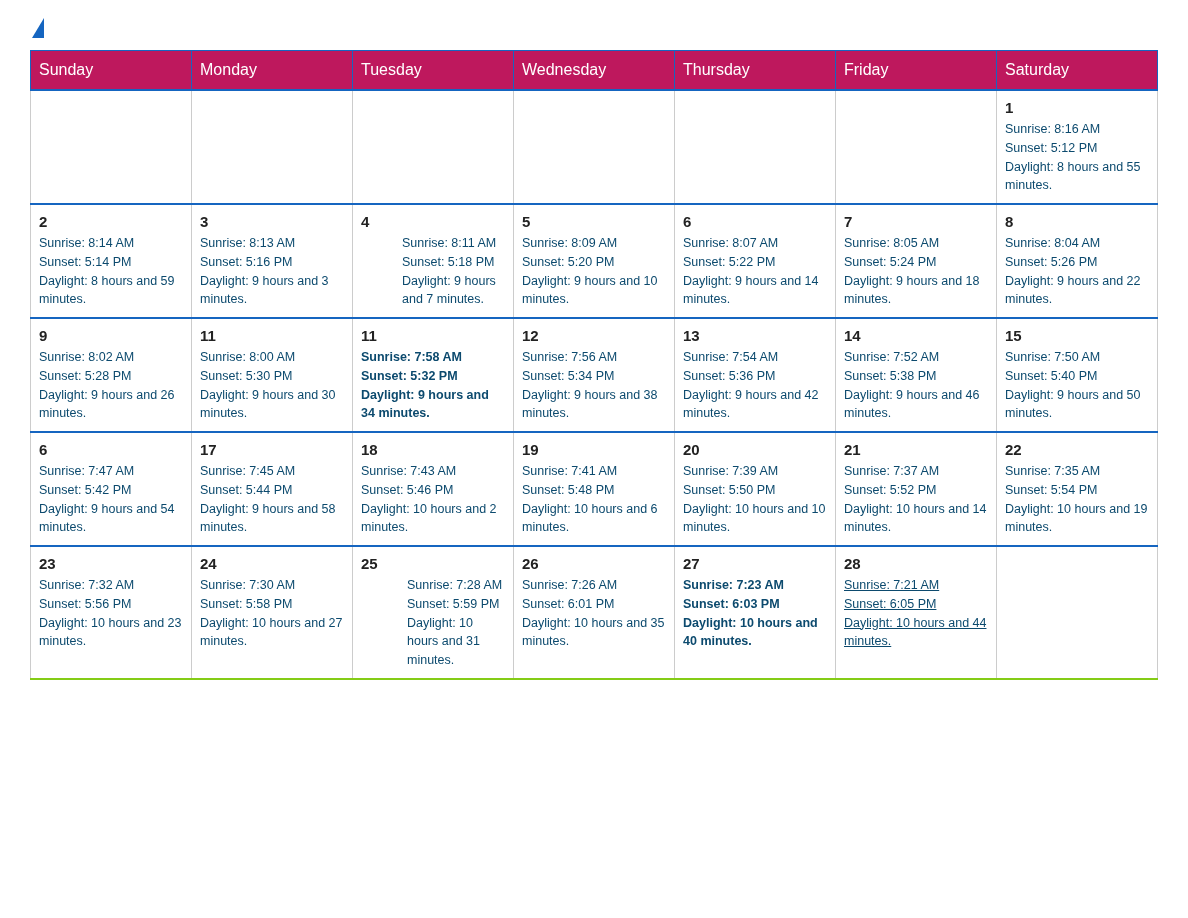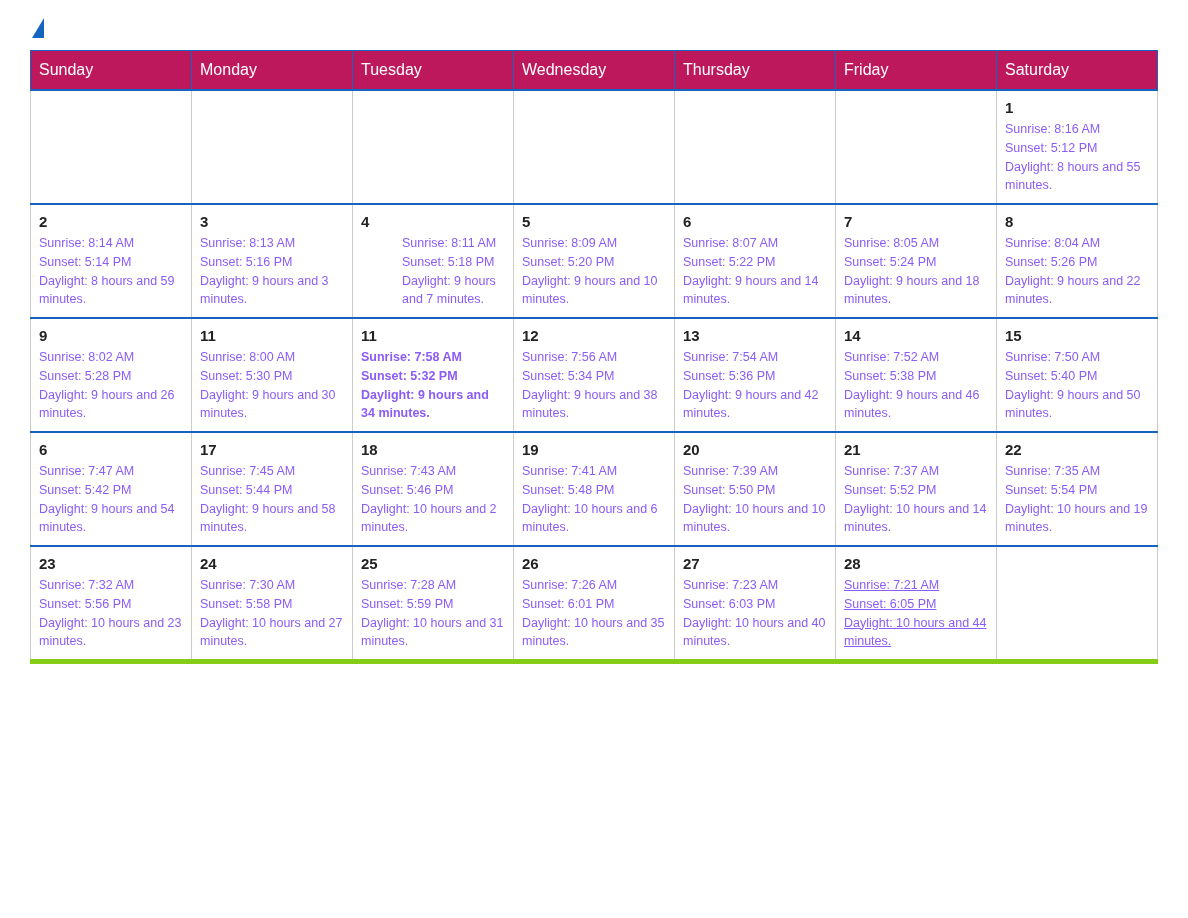--- a/index.html
+++ b/index.html
@@ -84,28 +84,28 @@
     .day-number {
       font-size: 15px;
       font-weight: bold;
       color: #222;
       display: block;
       margin-bottom: 4px;
     }
     .day-info {
       font-size: 12.5px;
       line-height: 1.5;
-      color: #8b5cf6;
+      color: #0c4a6e;
     }
     .empty-cell {
       border-top: 2px solid #1565c0;
       background: #fff;
     }
     .last-row td {
-      border-bottom: 5px solid #84cc16;
+      border-bottom: 2px solid #84cc16;
     }
   </style>
 </head>
 <body>
 
 <div class="header">
   <div class="logo">
     <div class="logo-general">
       <span></span>
         <span class="logo-triangle"></span>
@@ -285,33 +285,33 @@
 Daylight: 10 hours and 23 minutes.</div>
         </td>
         <td>
           <span class="day-number">24</span>
           <div class="day-info" style="white-space: pre-line;">Sunrise: 7:30 AM
 Sunset: 5:58 PM
 Daylight: 10 hours and 27 minutes.</div>
         </td>
         <td>
           <span class="day-number">25</span>
-          <div class="day-info" style="white-space: pre-line;">Sunrise: 7:28 AM
+          <div class="day-info" style="white-space: pre-line; margin-left: 46px;">Sunrise: 7:28 AM
 Sunset: 5:59 PM
 Daylight: 10 hours and 31 minutes.</div>
         </td>
         <td>
           <span class="day-number">26</span>
           <div class="day-info" style="white-space: pre-line;">Sunrise: 7:26 AM
 Sunset: 6:01 PM
 Daylight: 10 hours and 35 minutes.</div>
         </td>
         <td>
           <span class="day-number">27</span>
-          <div class="day-info" style="white-space: pre-line;">Sunrise: 7:23 AM
+          <div class="day-info" style="white-space: pre-line; font-weight: bold;">Sunrise: 7:23 AM
 Sunset: 6:03 PM
 Daylight: 10 hours and 40 minutes.</div>
         </td>
         <td>
           <span class="day-number">28</span>
           <div class="day-info" style="white-space: pre-line; text-decoration: underline;">Sunrise: 7:21 AM
 Sunset: 6:05 PM
 Daylight: 10 hours and 44 minutes.</div>
         </td>
         <td class="empty-cell"></td>

